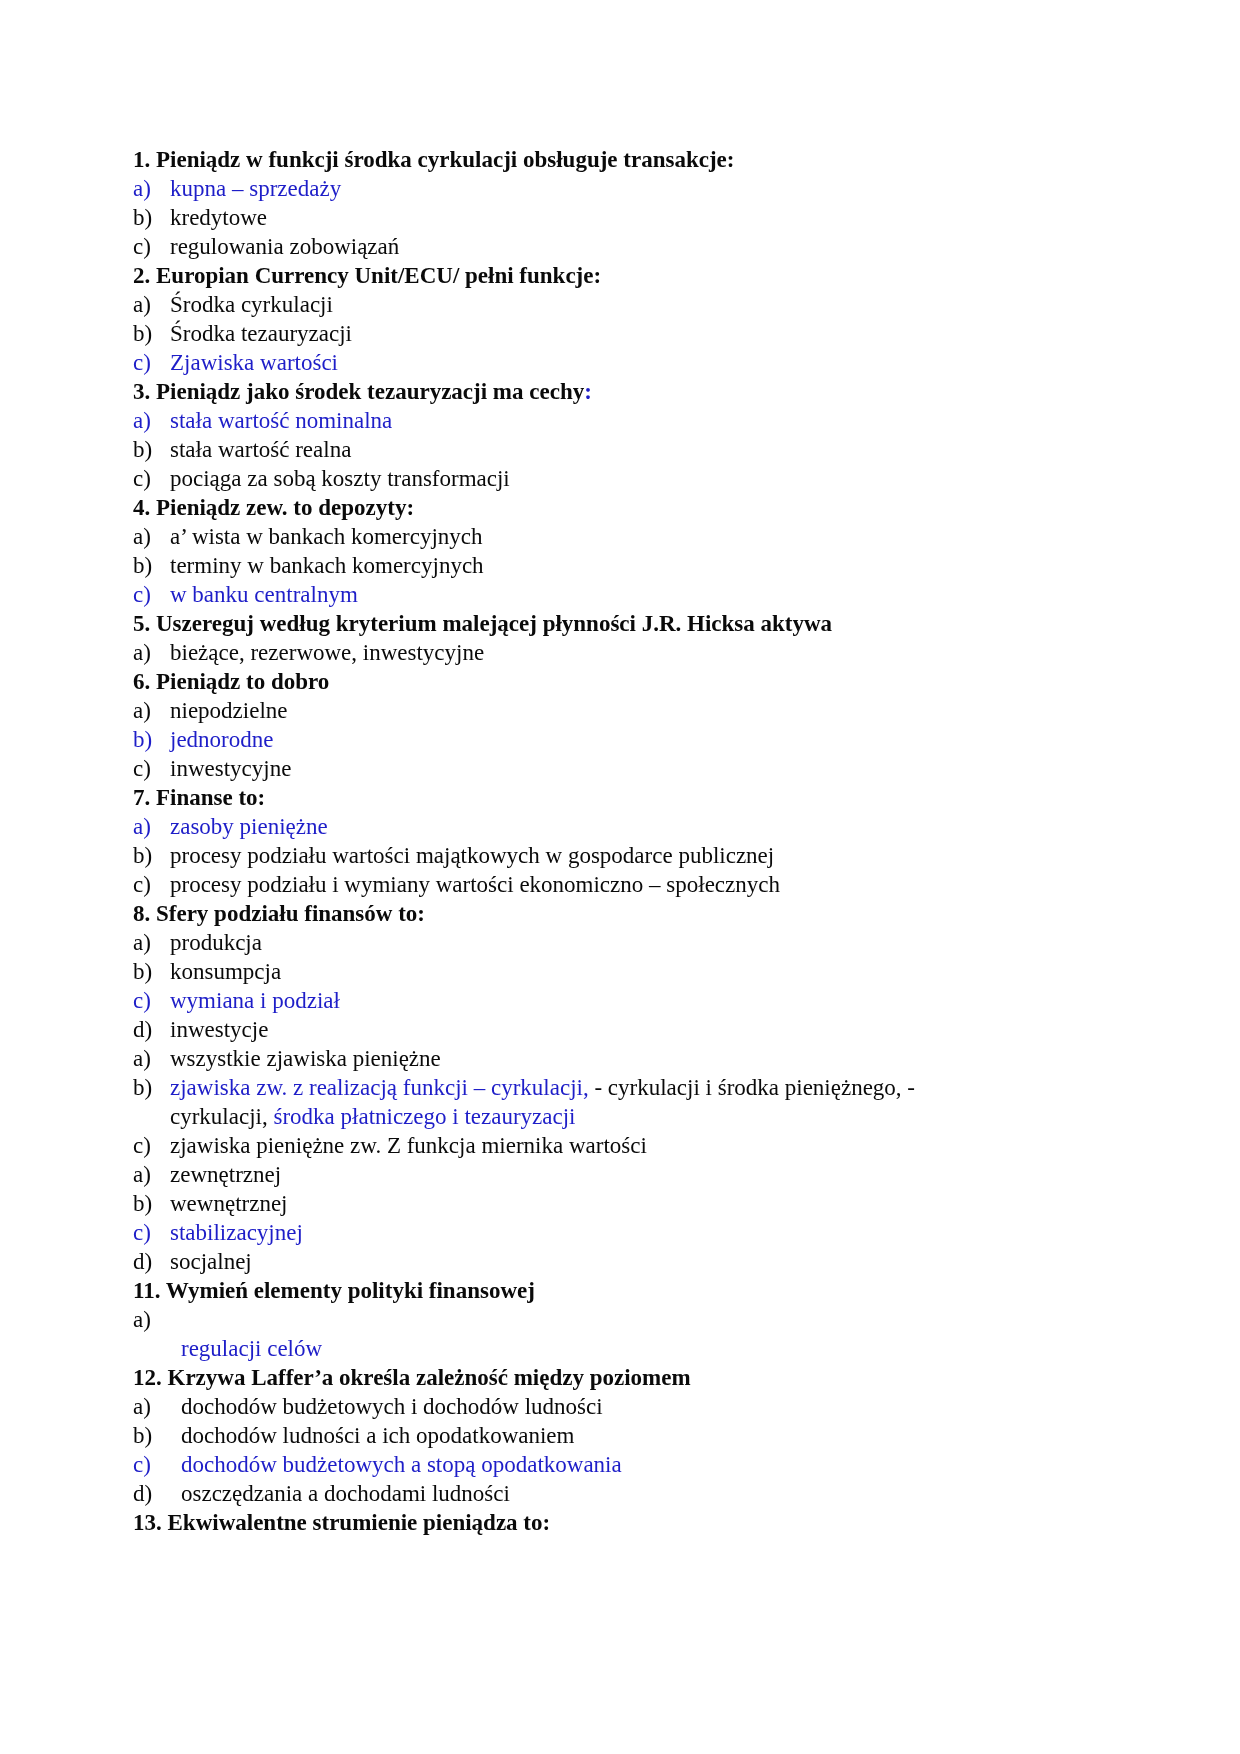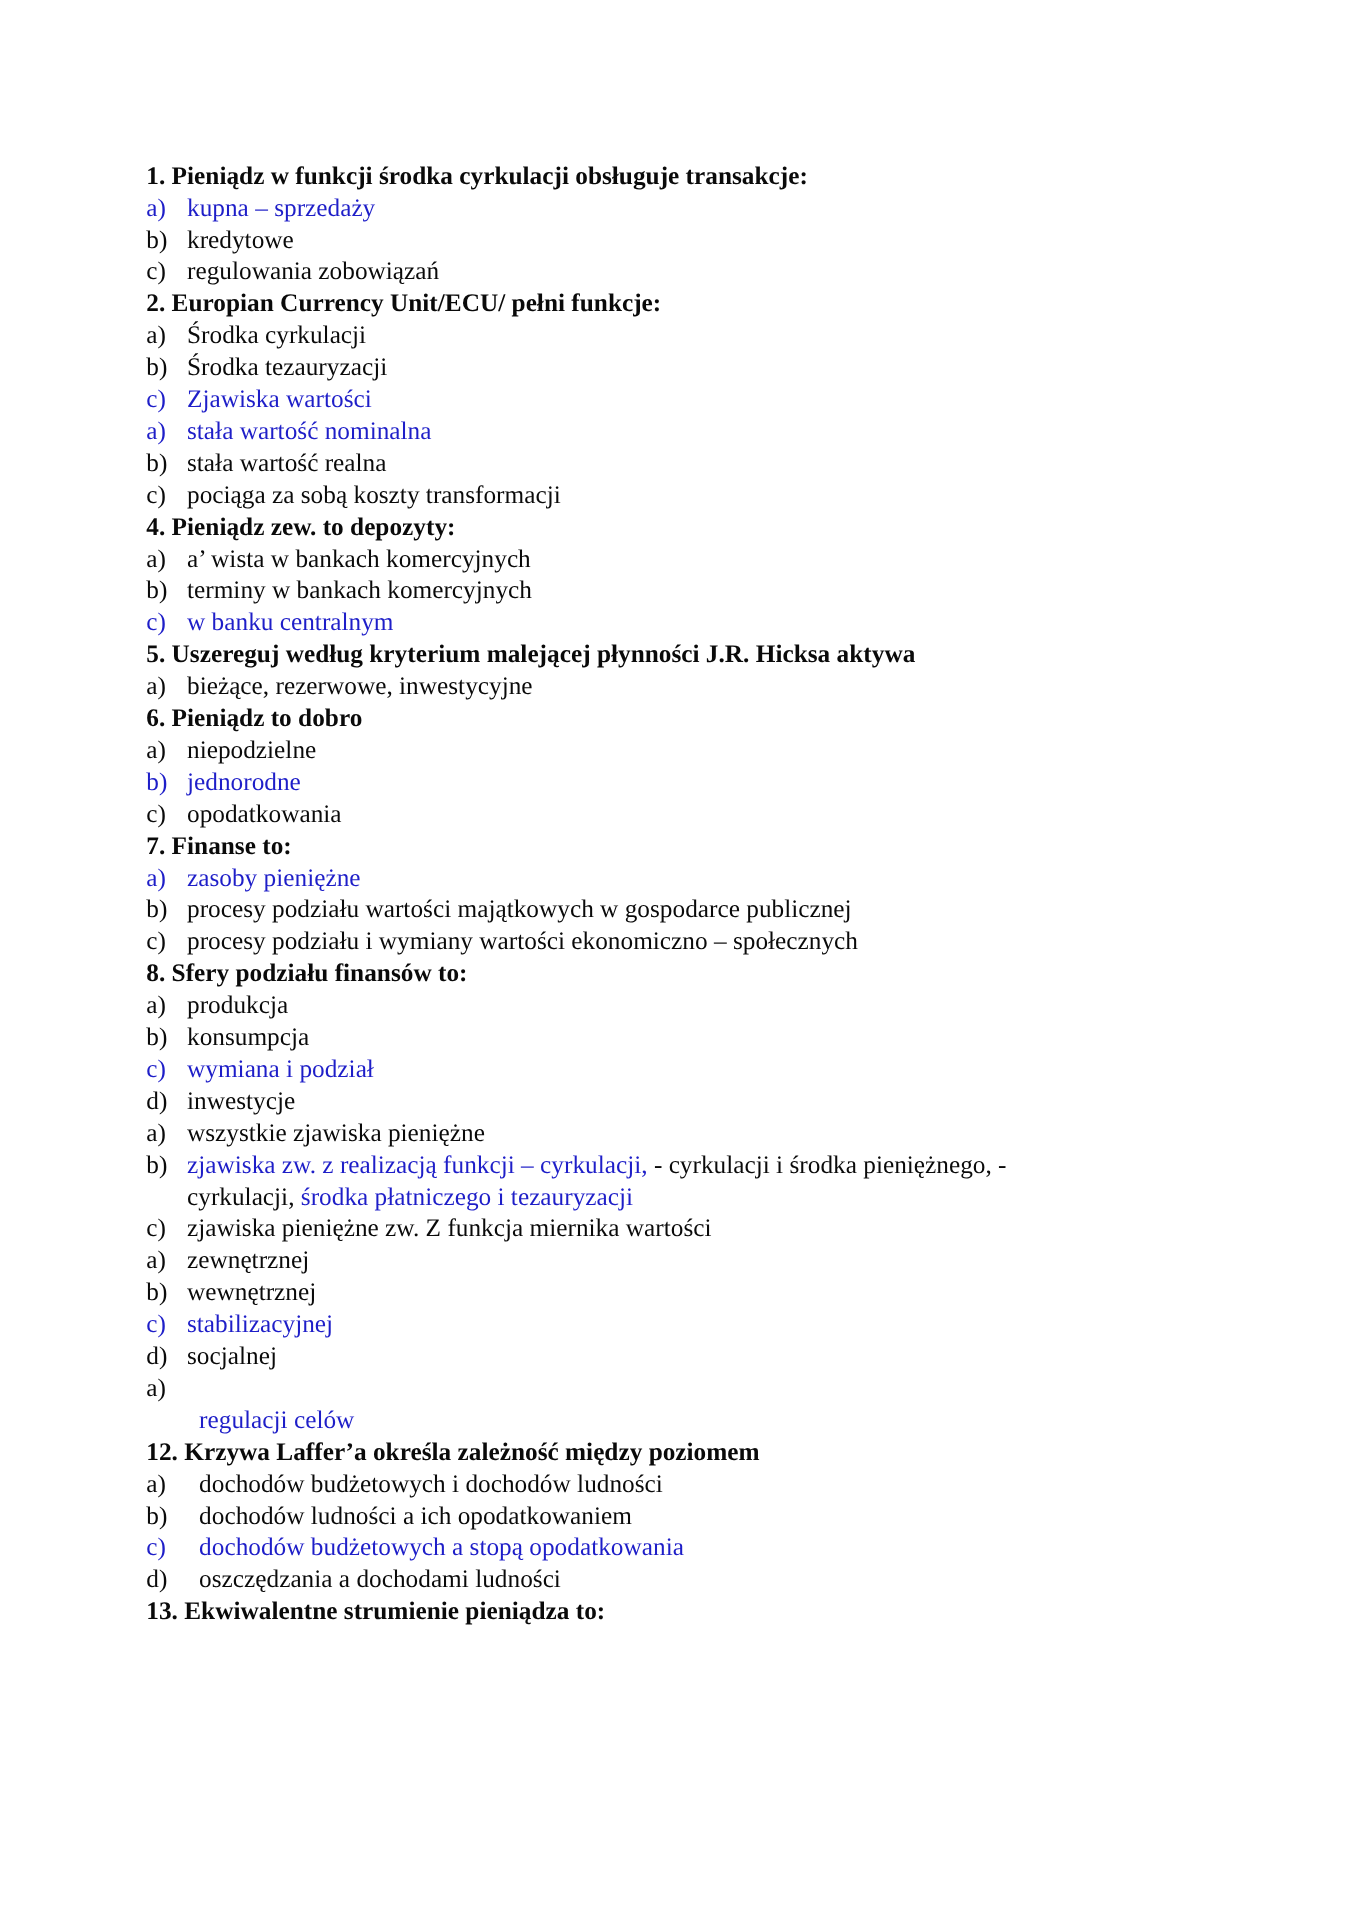--- a/index.html
+++ b/index.html
@@ -56,20 +56,21 @@
         <div class="line opt">
           <span class="letter c-black">b)</span>
           <span class="opt-text"><span class="c-black">Środka tezauryzacji</span></span>
         </div>
         <div class="line opt">
           <span class="letter c-blue">c)</span>
           <span class="opt-text"><span class="c-blue">Zjawiska wartości</span></span>
         </div>
       </div>
       <div class="q-block">
+        <div class="line q-title"><span class="q-num c-black">3.</span> <span class="c-black">Pieniądz jako środek tezauryzacji ma cechy</span><span class="c-blue">:</span></div>
         <div class="line opt">
           <span class="letter c-blue">a)</span>
           <span class="opt-text"><span class="c-blue">stała wartość nominalna</span></span>
         </div>
         <div class="line opt">
           <span class="letter c-black">b)</span>
           <span class="opt-text"><span class="c-black">stała wartość realna</span></span>
         </div>
         <div class="line opt">
           <span class="letter c-black">c)</span>
@@ -103,21 +104,21 @@
         <div class="line opt">
           <span class="letter c-black">a)</span>
           <span class="opt-text"><span class="c-black">niepodzielne</span></span>
         </div>
         <div class="line opt">
           <span class="letter c-blue">b)</span>
           <span class="opt-text"><span class="c-blue">jednorodne</span></span>
         </div>
         <div class="line opt">
           <span class="letter c-black">c)</span>
-          <span class="opt-text"><span class="c-black">opodatkowania</span></span>
+          <span class="opt-text"><span class="c-black">inwestycyjne</span></span>
         </div>
       </div>
       <div class="q-block">
         <div class="line q-title"><span class="q-num c-black">7.</span> <span class="c-black">Finanse to:</span></div>
         <div class="line opt">
           <span class="letter c-blue">a)</span>
           <span class="opt-text"><span class="c-blue">zasoby pieniężne</span></span>
         </div>
         <div class="line opt">
           <span class="letter c-black">b)</span>
@@ -173,20 +174,21 @@
         <div class="line opt">
           <span class="letter c-blue">c)</span>
           <span class="opt-text"><span class="c-blue">stabilizacyjnej</span></span>
         </div>
         <div class="line opt">
           <span class="letter c-black">d)</span>
           <span class="opt-text"><span class="c-black">socjalnej</span></span>
         </div>
       </div>
       <div class="q-block">
+        <div class="line q-title"><span class="q-num c-black">11.</span> <span class="c-black">Wymień elementy polityki finansowej</span></div>
         <div class="line opt wide">
           <span class="letter c-black">a)</span>
           <span class="opt-text"><br><span class="c-blue">regulacji celów</span></span>
         </div>
       </div>
       <div class="q-block">
         <div class="line q-title"><span class="q-num c-black">12.</span> <span class="c-black">Krzywa Laffer’a określa zależność między poziomem</span></div>
         <div class="line opt wide">
           <span class="letter c-black">a)</span>
           <span class="opt-text"><span class="c-black">dochodów budżetowych i dochodów ludności</span></span>

